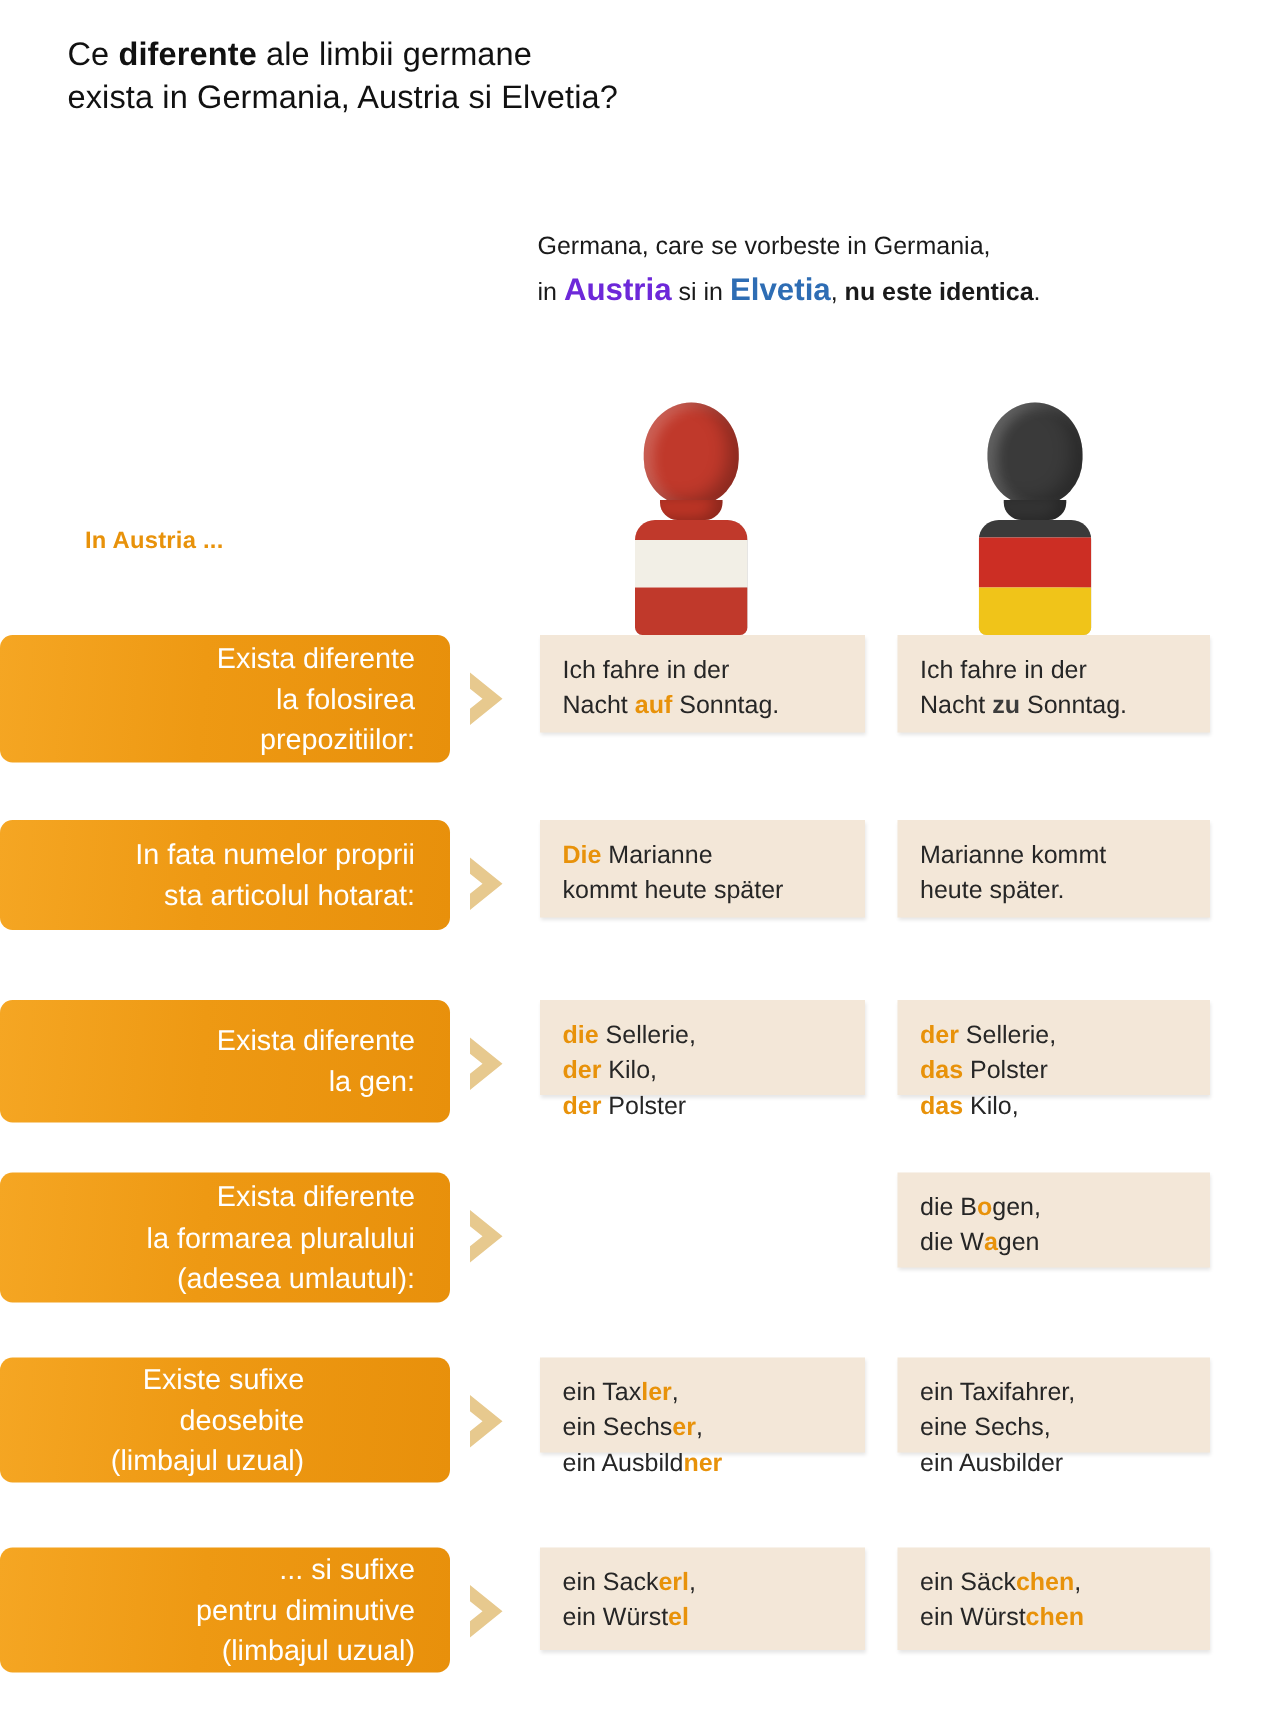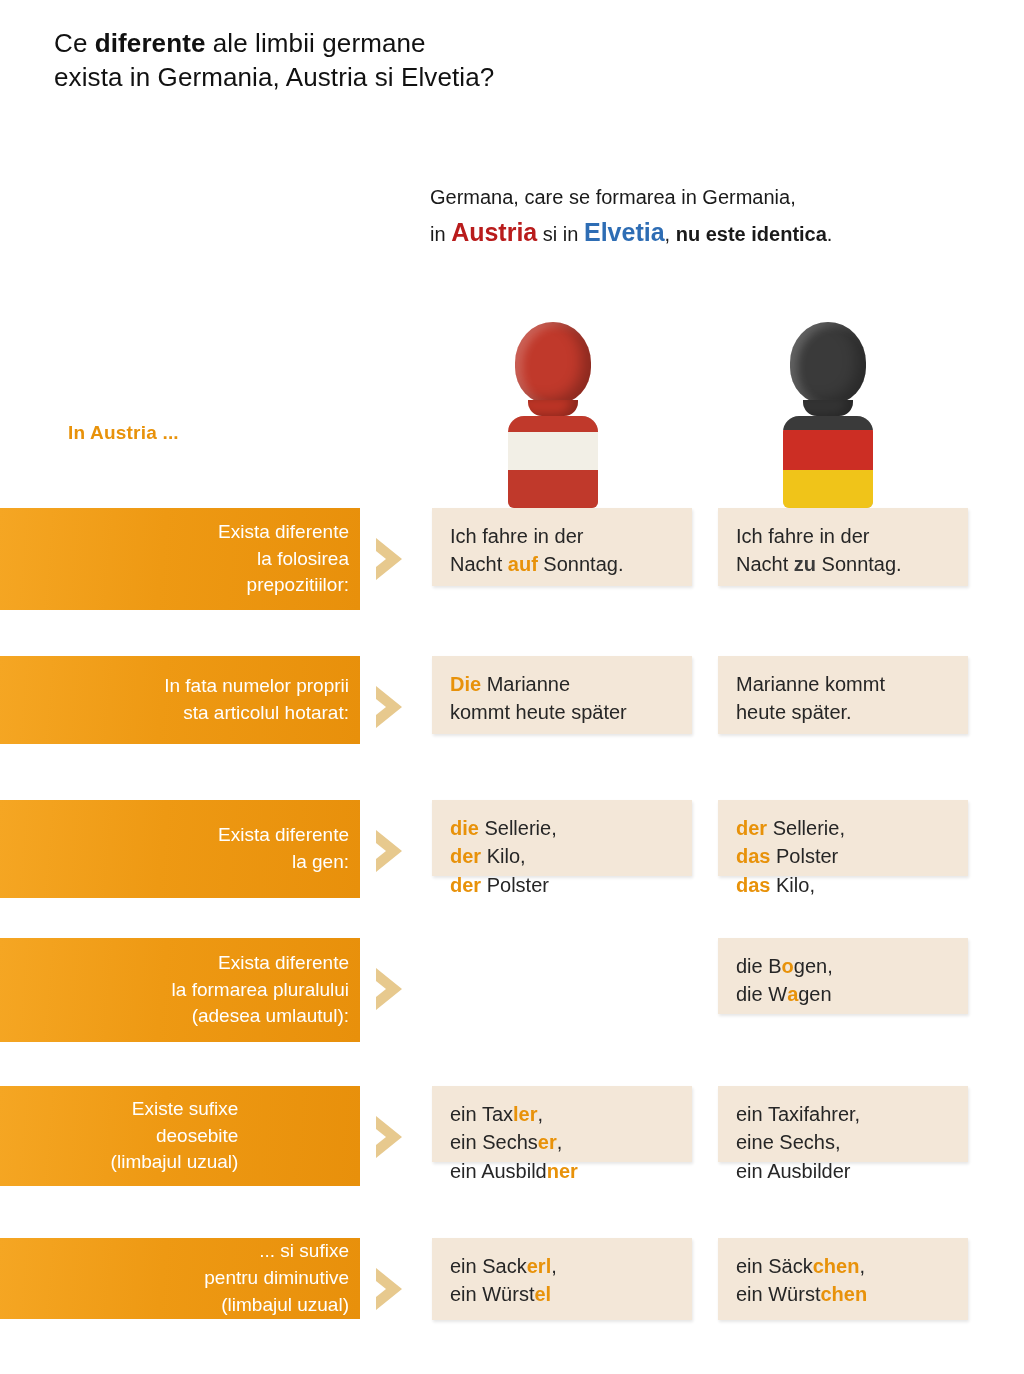--- a/index.html
+++ b/index.html
@@ -32,21 +32,21 @@
   
   .intro {
     position: absolute;
     left: 430px;
     top: 182px;
     width: 580px;
     font-size: 20px;
     line-height: 1.55;
     color: #1a1a1a;
   }
-  .intro .at { color: #b91c1c; font-weight: bold; font-size: 25px; }
+  .intro .at { color: #6d28d9; font-weight: bold; font-size: 25px; }
   .intro .de { color: #2E6DB4; font-weight: bold; font-size: 25px; }
   .intro .bold { font-weight: bold; }
 
   
   .austria-caption {
     position: absolute;
     left: 68px;
     top: 422px;
     font-size: 19px;
     font-weight: bold;
@@ -110,26 +110,27 @@
   .label-bar {
     position: absolute;
     left: 0;
     top: 0;
     width: 360px;
     height: 100px;
     background: linear-gradient(95deg, #F5A623 0%, #EE9913 45%, #E8900B 100%);
     display: flex;
     align-items: center;
     justify-content: flex-end;
-    padding-right: 11px;
+    padding-right: 28px;
     box-sizing: border-box;
     color: #ffffff;
-    font-size: 19px;
+    font-size: 23px;
     line-height: 1.42;
     text-align: right;
+    border-radius: 10px;
   }
   .arrow {
     position: absolute;
     left: 372px;
     top: 28px;
     width: 36px;
     height: 46px;
   }
   .arrow svg { display: block; }
 
@@ -159,34 +160,34 @@
 
   #row-0 .card, #row-1 .card { height: 78px; }
   #row-2 .card, #row-3 .card, #row-4 .card, #row-5 .card { height: 76px; }
   #row-5 .card { height: 82px; }
 
   #row-0 .label-bar { height: 102px; }
   #row-1 .label-bar { height: 88px; }
   #row-2 .label-bar { height: 98px; }
   #row-3 .label-bar { height: 104px; }
   #row-4 .label-bar { height: 100px; justify-content: center; }
-  #row-5 .label-bar { height: 81px; }
+  #row-5 .label-bar { height: 100px; }
 
   .label-text { display: block; }
 </style>
 </head>
 <body>
 
 <div class="title">
   <div><span>Ce </span><span class="b">diferente</span><span> ale limbii germane</span></div>
   <div>exista in Germania, Austria si Elvetia?</div>
 </div>
 
 <div class="intro">
-  <div>Germana, care se formarea in Germania,</div>
+  <div>Germana, care se vorbeste in Germania,</div>
   <div><span>in </span><span class="at">Austria</span><span> si in </span><span class="de">Elvetia</span><span>, </span><span class="bold">nu este identica</span><span>.</span></div>
 </div>
 
 <div class="austria-caption">In Austria ...</div>
 
 <div class="pawn" id="pawn-austria">
   <div class="head"></div>
   <div class="neck"></div>
   <div class="body">
     <div class="stripe s1"></div>

